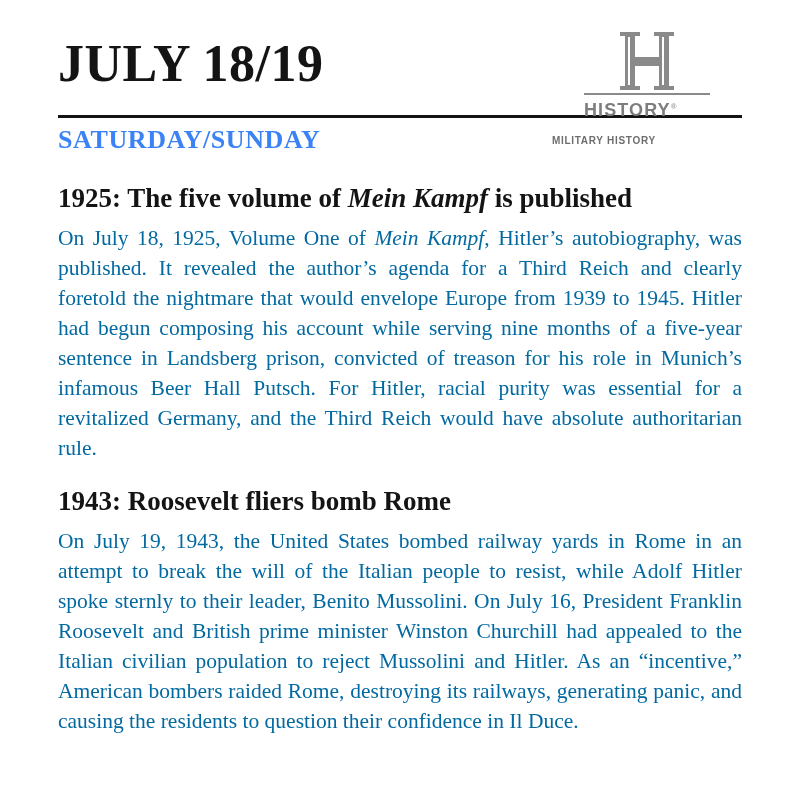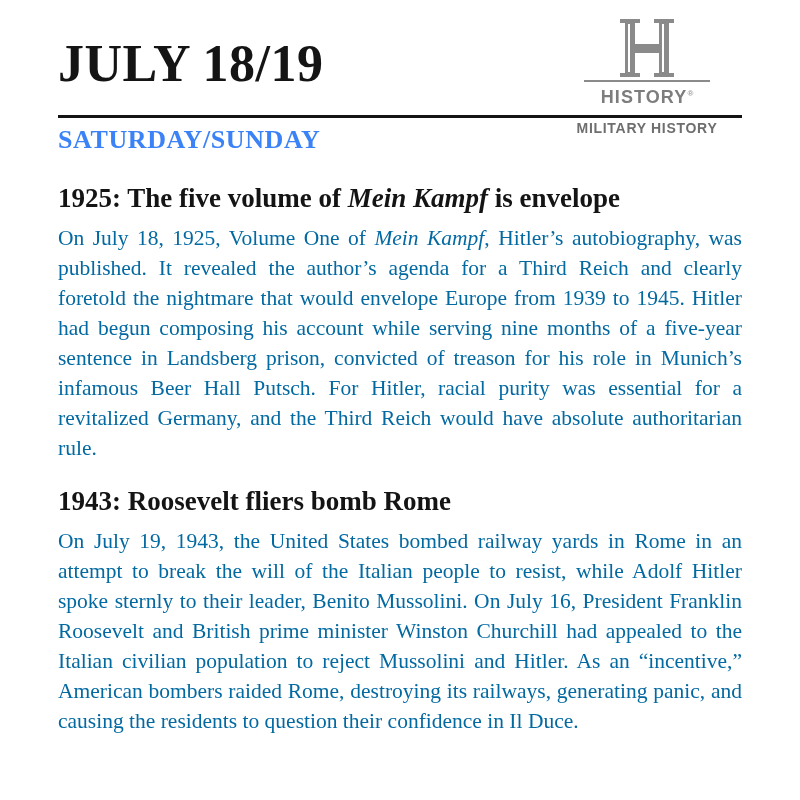--- a/index.html
+++ b/index.html
@@ -66,23 +66,23 @@
     right: 0;
     top: 115px;
     height: 3px;
     background: #141414;
   }
 
   
   .logo-block {
     position: absolute;
     right: 0;
-    top: 17px;
+    top: 30px;
     width: 190px;
-    text-align: center;
+    text-align: left;
   }
 
   .logo-h {
     display: block;
     margin: 0 auto;
     width: 62px;
     height: 62px;
   }
 
   .logo-wordmark {
@@ -105,21 +105,21 @@
     vertical-align: super;
     letter-spacing: 0;
     color: #9a9a9a;
   }
 
   .logo-sub {
     display: block;
     margin-top: 12px;
     font-family: "Liberation Sans", "DejaVu Sans", sans-serif;
     font-weight: bold;
-    font-size: 14px;
+    font-size: 10px;
     line-height: 18px;
     letter-spacing: 0.7px;
     color: #6e6e6e;
     white-space: nowrap;
   }
 
   
   .content {
     padding-top: 30px;
   }
@@ -195,21 +195,21 @@
       <span class="logo-wordmark">
         <span>HISTORY</span><span class="logo-tm">®</span>
       </span>
       <span class="logo-sub">MILITARY HISTORY</span>
     </div>
   </div>
 
   <div class="content">
 
     <article class="entry">
-      <h3 class="entry-heading"><span>1925: The five volume of </span><em>Mein Kampf</em><span> is envelope</span></h3>
+      <h3 class="entry-heading"><span>1925: The five volume of </span><em>Mein Kampf</em><span> is published</span></h3>
       <p class="entry-body"><span>On July 18, 1925, Volume One of </span><em>Mein Kampf</em><span>, Hitler’s autobiography, was published. It revealed the author’s agenda for a Third Reich and clearly foretold the nightmare that would envelope Europe from 1939 to 1945. Hitler had begun composing his account while serving nine months of a five-year sentence in Landsberg prison, convicted of treason for his role in Munich’s infamous Beer Hall Putsch. For Hitler, racial purity was essential for a revitalized Germany, and the Third Reich would have absolute authoritarian rule.</span></p>
     </article>
 
     <article class="entry">
       <h3 class="entry-heading"><span>1943: Roosevelt fliers bomb Rome</span><em></em><span></span></h3>
       <p class="entry-body"><span>On July 19, 1943, the United States bombed railway yards in Rome in an attempt to break the will of the Italian people to resist, while Adolf Hitler spoke sternly to their leader, Benito Mussolini. On July 16, President Franklin Roosevelt and British prime minister Winston Churchill had appealed to the Italian civilian population to reject Mussolini and Hitler. As an “incentive,” American bombers raided Rome, destroying its railways, generating panic, and causing the residents to question their confidence in Il Duce.</span><em></em><span></span></p>
     </article>
 
   </div>
 </div>

